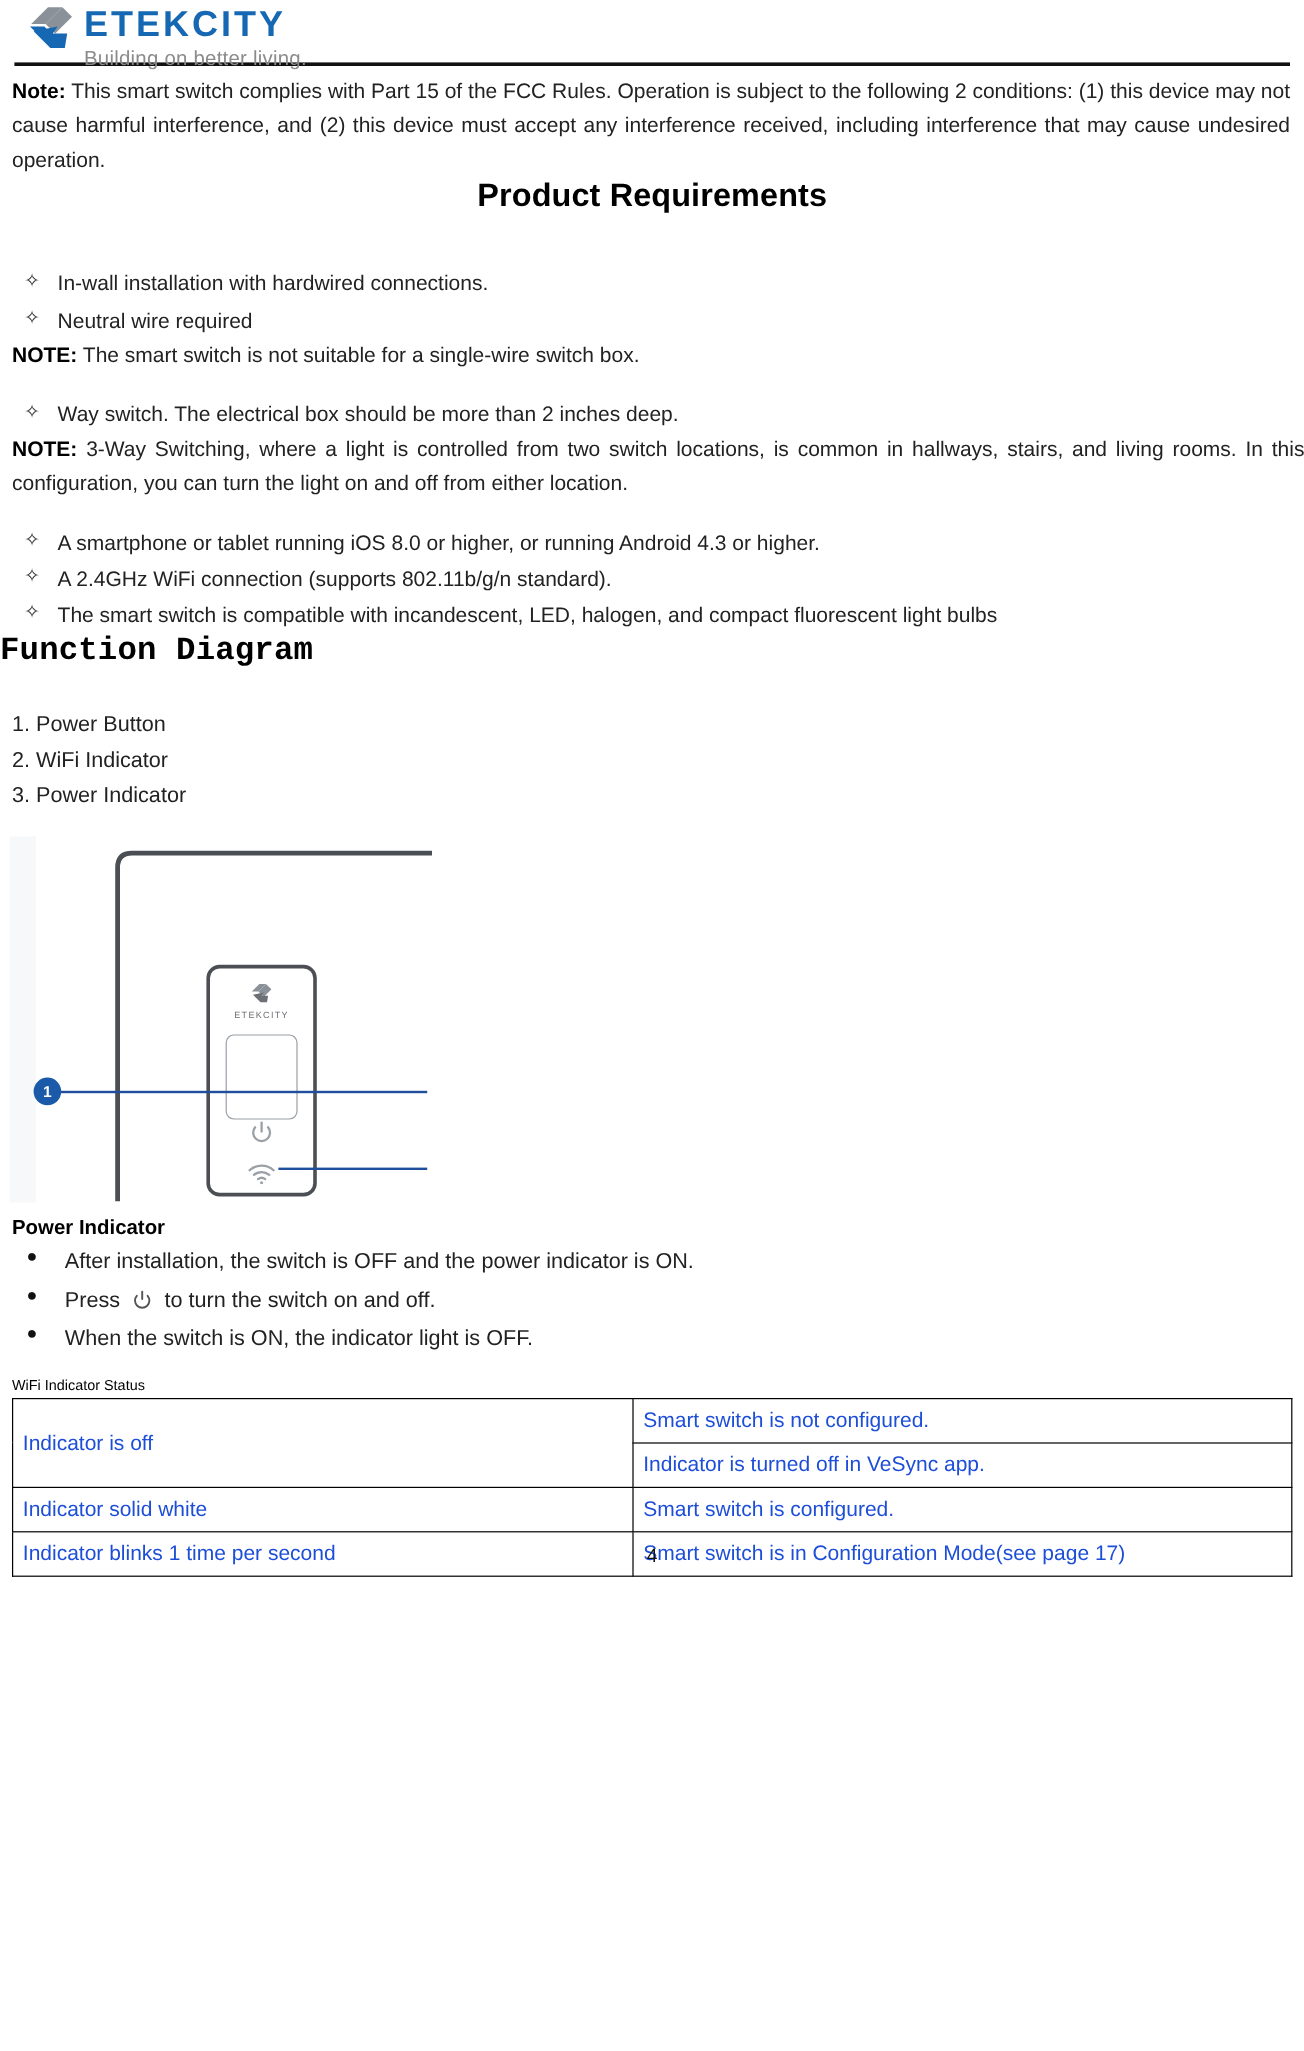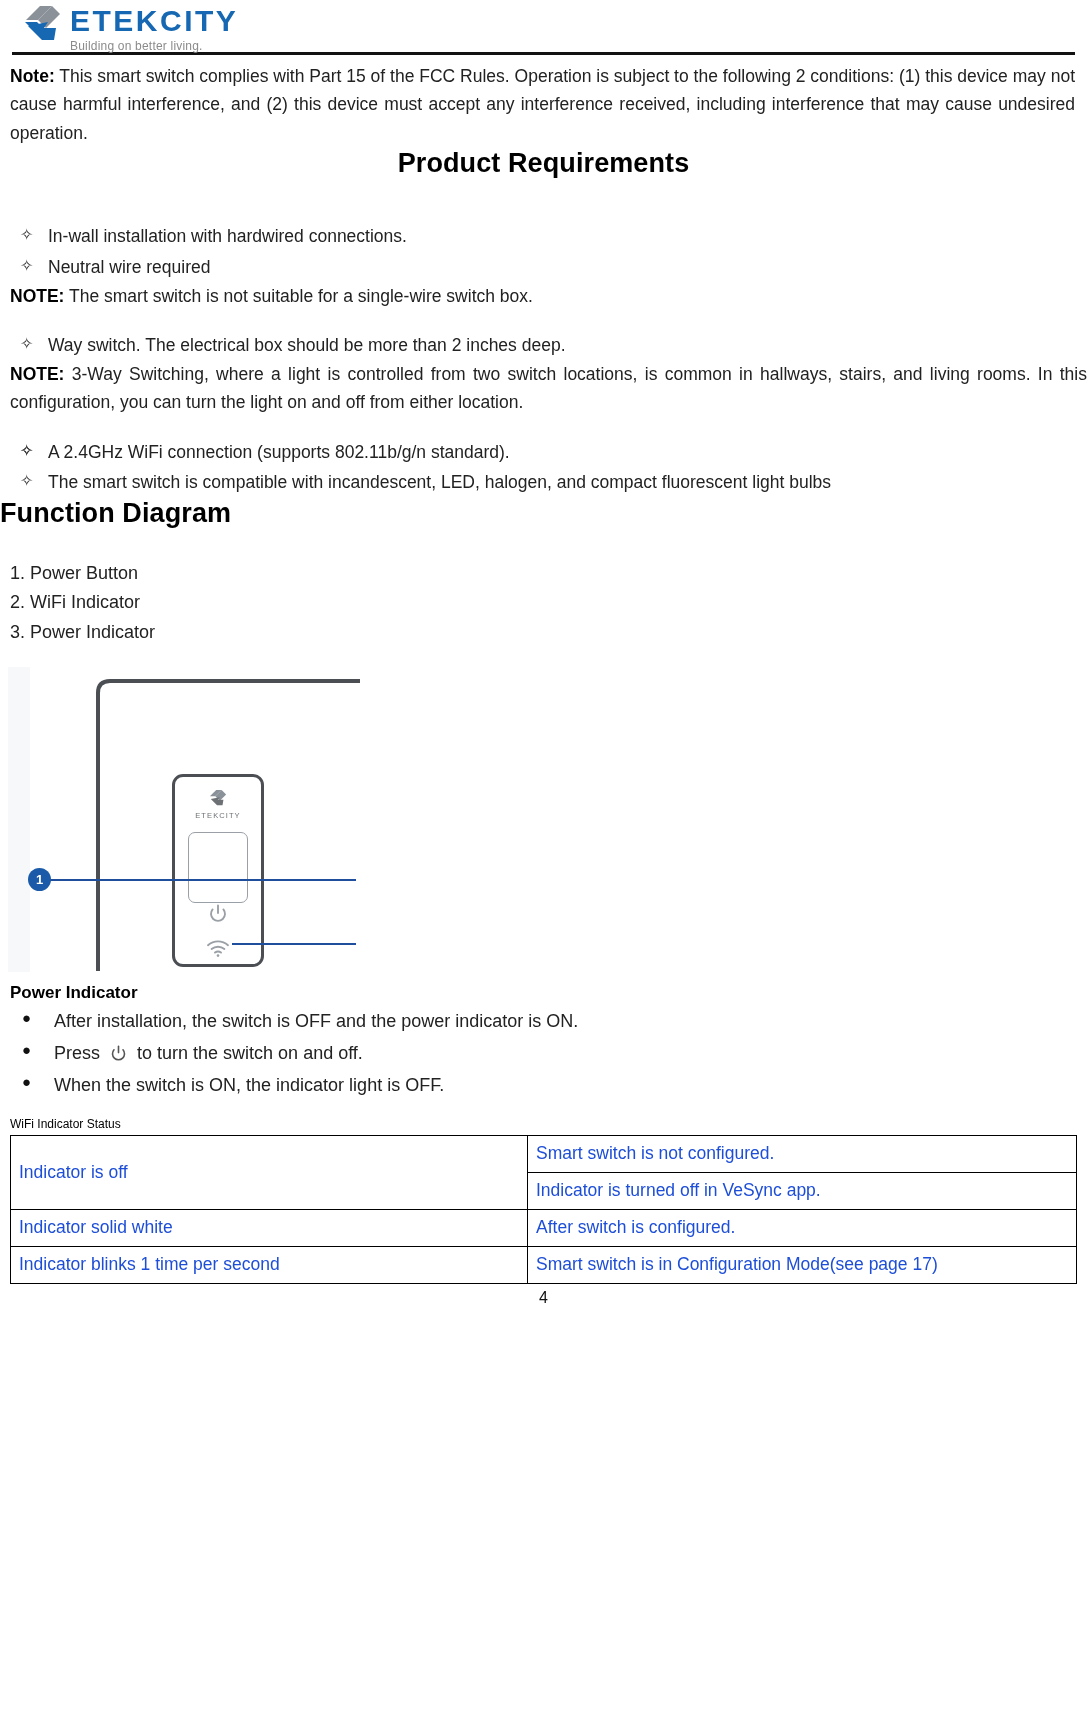--- a/index.html
+++ b/index.html
@@ -9,34 +9,34 @@
     color:#000;-webkit-font-smoothing:antialiased;
     position:relative;overflow:hidden;
   }
   .page{position:relative;width:1087px;height:1313px;padding:0;box-sizing:border-box;}
 
   
   .logo-row{display:flex;align-items:flex-start;padding:4px 0 0 22px;height:46px;}
   .logo-mark{width:42px;height:40px;position:relative;flex:0 0 auto;margin-right:6px;}
   .logo-text{display:flex;flex-direction:column;justify-content:flex-start;margin-top:2px;}
   .logo-word{font-size:30px;font-weight:700;letter-spacing:2.5px;color:#1668b3;line-height:1.02;font-family:"Liberation Sans",sans-serif;}
-  .logo-tag{font-size:12px;color:#8b8b8b;letter-spacing:.2px;margin-top:2px;font-family:"Liberation Sans",sans-serif;}
+  .logo-tag{font-size:17px;color:#8b8b8b;letter-spacing:.2px;margin-top:2px;font-family:"Liberation Sans",sans-serif;}
   .rule{height:3px;background:#111;margin:2px 12px 0 12px;}
 
   
   .note-block{margin:7px 12px 0 10px;font-size:17.5px;line-height:1.62;text-align:justify;color:#222;}
   .note-block .lbl{font-weight:700;color:#000;}
   .save{font-size:18px;font-weight:700;margin:1px 12px 0 10px;letter-spacing:.1px;}
 
   h2.sec{
     font-size:27px;font-weight:700;margin:0;padding:0;
     letter-spacing:.1px;line-height:1.2;
   }
   .sec-prod{margin:92px 0 0 10px;text-align:center;}
-  .sec-func{margin:90px 0 0 10px;}
+  .sec-func{margin:90px 0 0 10px;font-family:Liberation Mono, monospace;}
 
   ul.dia{list-style:none;margin:0;padding:0;}
   ul.dia li{
     position:relative;padding-left:48px;font-size:17.5px;line-height:1.72;color:#222;
   }
   ul.dia li .bullet{
     position:absolute;left:20px;top:0px;font-size:16px;color:#333;line-height:1.72;
   }
   .note-line{font-size:17.5px;line-height:1.62;color:#222;margin-left:10px;text-align:justify;}
   .note-line .lbl{font-weight:700;color:#000;}
@@ -149,20 +149,21 @@
     <div class="note-line">
       <span class="lbl">NOTE:</span>
       <span>3-Way Switching, where a light is controlled from two switch locations, is common in hallways, stairs, and living rooms. In this configuration, you can turn the light on and off from either location.</span>
     </div>
 
     <div class="gap-sm"></div>
 
     <ul class="dia">
       <li>
         <span class="bullet">✧</span>
+        <span>A smartphone or tablet running iOS 8.0 or higher, or running Android 4.3 or higher.</span>
       </li>
       <li>
         <span class="bullet">✧</span>
         <span>A 2.4GHz WiFi connection (supports 802.11b/g/n standard).</span>
       </li>
       <li>
         <span class="bullet">✧</span>
         <span>The smart switch is compatible with incandescent, LED, halogen, and compact fluorescent light bulbs</span>
       </li>
     </ul>
@@ -251,21 +252,21 @@
     <tbody>
       <tr>
         <td class="c1" rowspan="2">Indicator is off</td>
         <td>Smart switch is not configured.</td>
       </tr>
       <tr>
         <td>Indicator is turned off in VeSync app.</td>
       </tr>
       <tr>
         <td class="c1">Indicator solid white</td>
-        <td>After switch is configured.</td>
+        <td>Smart switch is configured.</td>
       </tr>
       <tr>
         <td class="c1">Indicator blinks 1 time per second</td>
         <td>Smart switch is in Configuration Mode(see page 17)</td>
       </tr>
     </tbody>
   </table>
 
   <div class="pgnum">4</div>
 </div>

